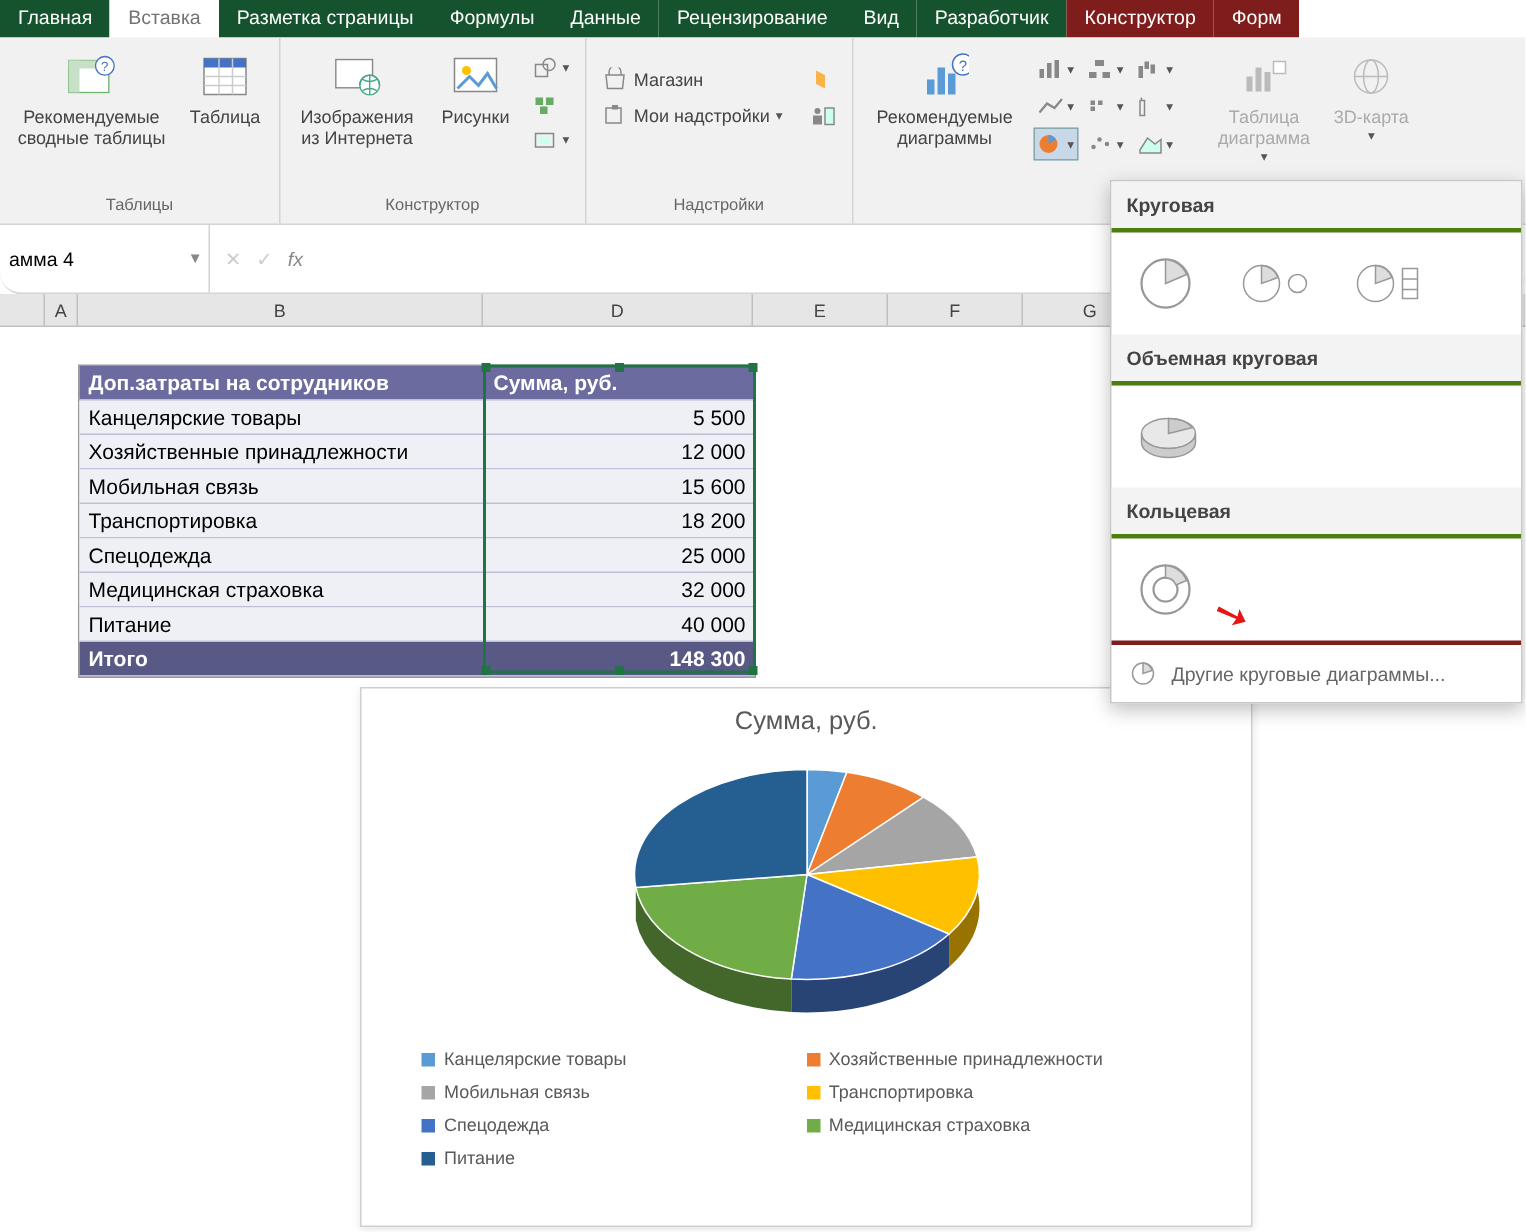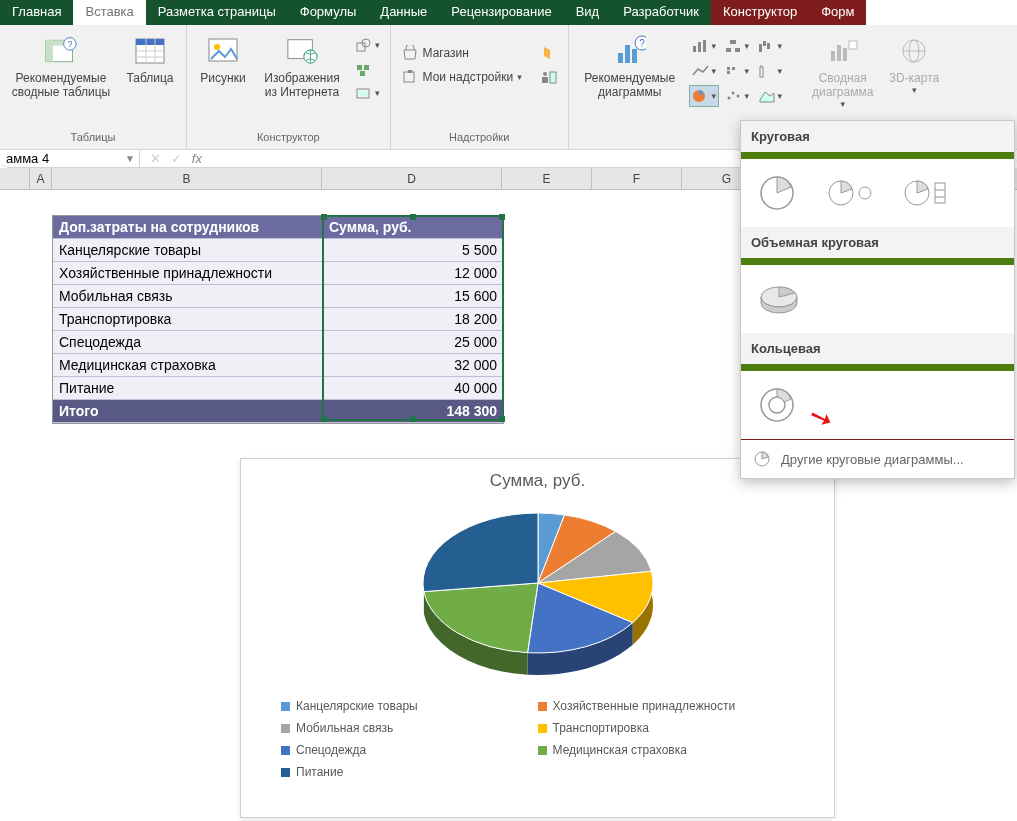--- a/index.html
+++ b/index.html
@@ -19,21 +19,21 @@
   .btn-big { display: flex; flex-direction: column; align-items: center; width: 72px; font-size: 12px; color: #444; text-align: center; cursor: pointer; padding-top: 6px; }
   .btn-big .icon { width: 32px; height: 32px; margin-bottom: 4px; display: flex; align-items: center; justify-content: center; }
   .btn-big.wide { width: 110px; }
   .btn-sm { display: flex; align-items: center; gap: 4px; font-size: 12px; color: #444; padding: 2px 4px; cursor: pointer; }
   .stack { display: flex; flex-direction: column; gap: 4px; padding-top: 6px; }
   .cluster { display: flex; flex-wrap: wrap; width: 110px; gap: 3px; padding-top: 6px; }
   .mini { width: 30px; height: 22px; border: 1px solid transparent; cursor: pointer; display: flex; align-items: center; justify-content: center; }
   .caret { font-size: 9px; color: #555; }
 
   
-  .formula-bar { display: flex; align-items: center; height: 18px; border-bottom: 1px solid #d4d4d4; font-size: 13px; border-radius: 14px; }
+  .formula-bar { display: flex; align-items: center; height: 46px; border-bottom: 1px solid #d4d4d4; font-size: 13px; border-radius: 14px; }
   .name-box { width: 140px; padding: 0 6px; border-right: 1px solid #d4d4d4; height: 100%; display: flex; align-items: center; position: relative; }
   .name-box .dd { position: absolute; right: 4px; color: #888; font-size: 10px; }
   .fx-btns { display: flex; align-items: center; gap: 10px; padding: 0 10px; color: #bbb; }
   .fx-sym { color: #888; font-style: italic; }
   .formula-input { flex: 1; padding: 0 6px; }
 
   
   .col-headers { display: flex; height: 22px; background: #e6e6e6; border-bottom: 1px solid #c0c0c0; font-size: 12px; color: #444; }
   .col-h { border-right: 1px solid #c0c0c0; display: flex; align-items: center; justify-content: center; }
 
@@ -51,24 +51,24 @@
   
   .chart-box { position: absolute; left: 240px; top: 458px; width: 595px; height: 360px; background: #fff; border: 1px solid #d0d0d0; box-shadow: 0 2px 6px rgba(0,0,0,0.1); }
   .chart-title { text-align: center; font-size: 17px; color: #595959; padding: 12px 0 4px 0; }
   .pie-wrap { display: flex; justify-content: center; }
   .legend { display: flex; flex-wrap: wrap; padding: 10px 40px; font-size: 12px; color: #595959; }
   .legend-item { width: 50%; display: flex; align-items: center; gap: 6px; padding: 4px 0; }
   .sw { width: 9px; height: 9px; }
 
   
   .pie-panel { position: absolute; left: 740px; top: 120px; width: 275px; background: #fff; border: 1px solid #c8c8c8; box-shadow: 0 4px 12px rgba(0,0,0,0.25); font-size: 13px; z-index: 50; }
-  .pp-head { background: #f3f3f3; color: #444; font-weight: 600; padding: 8px 10px; border-bottom: 7px solid #4d7c0f; }
+  .pp-head { background: #f3f3f3; color: #444; font-weight: 600; padding: 8px 10px; border-bottom: 3px solid #4d7c0f; }
   .pp-row { display: flex; gap: 30px; padding: 14px 16px; align-items: center; }
   .pp-item { cursor: pointer; }
-  .pp-foot { display: flex; align-items: center; gap: 10px; padding: 10px 12px; border-top: 1px solid #7f1d1d; color: #666; cursor: pointer; }
+  .pp-foot { display: flex; align-items: center; gap: 10px; padding: 10px 12px; border-top: 3px solid #7f1d1d; color: #666; cursor: pointer; }
   .arrow-callout { position: absolute; left: 68px; top: 136px; color: #e81313; font-size: 28px; transform: rotate(-20deg); pointer-events: none; }
 
   svg { display: block; }
 </style>
 </head>
 <body>
 
 <div class="tabbar">
   <div class="tab">Главная</div>
   <div class="tab active">Вставка</div>
@@ -110,39 +110,39 @@
             </svg>
         </span>
         <span>Таблица</span>
       </div>
     </div>
     <div class="group-label">Таблицы</div>
   </div>
 
   <div class="group">
     <div class="group-body">
+      <div class="btn-big" style="width:90px">
+        <span class="icon">
+          <svg width="34" height="32" viewBox="0 0 34 32">
+              <rect x="2" y="4" width="26" height="20" fill="#fff" stroke="#888"></rect>
+              <circle cx="26" cy="22" r="7" fill="#fff" stroke="#4a8"></circle>
+              <path d="M19,22 a7,7 0 0,1 14,0 M26,15 v14 M21,18 q5,3 10,0 M21,26 q5,-3 10,0" stroke="#4a8" fill="none"></path>
+            </svg>
+        </span>
+        <span>Изображения из Интернета</span>
+      </div>
       <div class="btn-big" style="width:60px">
         <span class="icon">
           <svg width="32" height="32" viewBox="0 0 32 32">
               <rect x="2" y="4" width="28" height="22" fill="#fff" stroke="#888"></rect>
               <circle cx="10" cy="12" r="3" fill="#FFC000"></circle>
               <polyline points="4,24 12,16 18,22 24,14 30,24" fill="none" stroke="#5B9BD5" stroke-width="2"></polyline>
             </svg>
         </span>
         <span>Рисунки</span>
-      </div>
-      <div class="btn-big" style="width:90px">
-        <span class="icon">
-          <svg width="34" height="32" viewBox="0 0 34 32">
-              <rect x="2" y="4" width="26" height="20" fill="#fff" stroke="#888"></rect>
-              <circle cx="26" cy="22" r="7" fill="#fff" stroke="#4a8"></circle>
-              <path d="M19,22 a7,7 0 0,1 14,0 M26,15 v14 M21,18 q5,3 10,0 M21,26 q5,-3 10,0" stroke="#4a8" fill="none"></path>
-            </svg>
-        </span>
-        <span>Изображения из Интернета</span>
       </div>
       <div class="stack">
         <div class="btn-sm">
             <svg width="16" height="16">
               <rect x="2" y="6" width="8" height="8" fill="none" stroke="#888"></rect>
               <circle cx="11" cy="6" r="4" fill="none" stroke="#888"></circle>
             </svg>
             <span class="caret">▾</span>
           </div>
         <div class="btn-sm">
@@ -288,21 +288,21 @@
       </div>
       <div class="btn-big" style="width:80px;color:#aaa">
         <span class="icon">
             <svg width="32" height="28">
               <rect x="4" y="14" width="4" height="10" fill="#bbb"></rect>
               <rect x="10" y="8" width="4" height="16" fill="#bbb"></rect>
               <rect x="16" y="11" width="4" height="13" fill="#bbb"></rect>
               <rect x="22" y="4" width="8" height="8" fill="#fff" stroke="#bbb"></rect>
             </svg>
           </span>
-        <span>Сводная диаграмма</span>
+        <span>Таблица диаграмма</span>
           <span class="caret"> ▾</span>
       </div>
       <div class="btn-big" style="width:55px;color:#aaa">
         <span class="icon">
             <svg width="30" height="28">
               <circle cx="15" cy="14" r="11" fill="none" stroke="#bbb"></circle>
               <ellipse cx="15" cy="14" rx="5" ry="11" fill="none" stroke="#bbb"></ellipse>
               <line x1="4" y1="14" x2="26" y2="14" stroke="#bbb"></line>
             </svg>
           </span>

